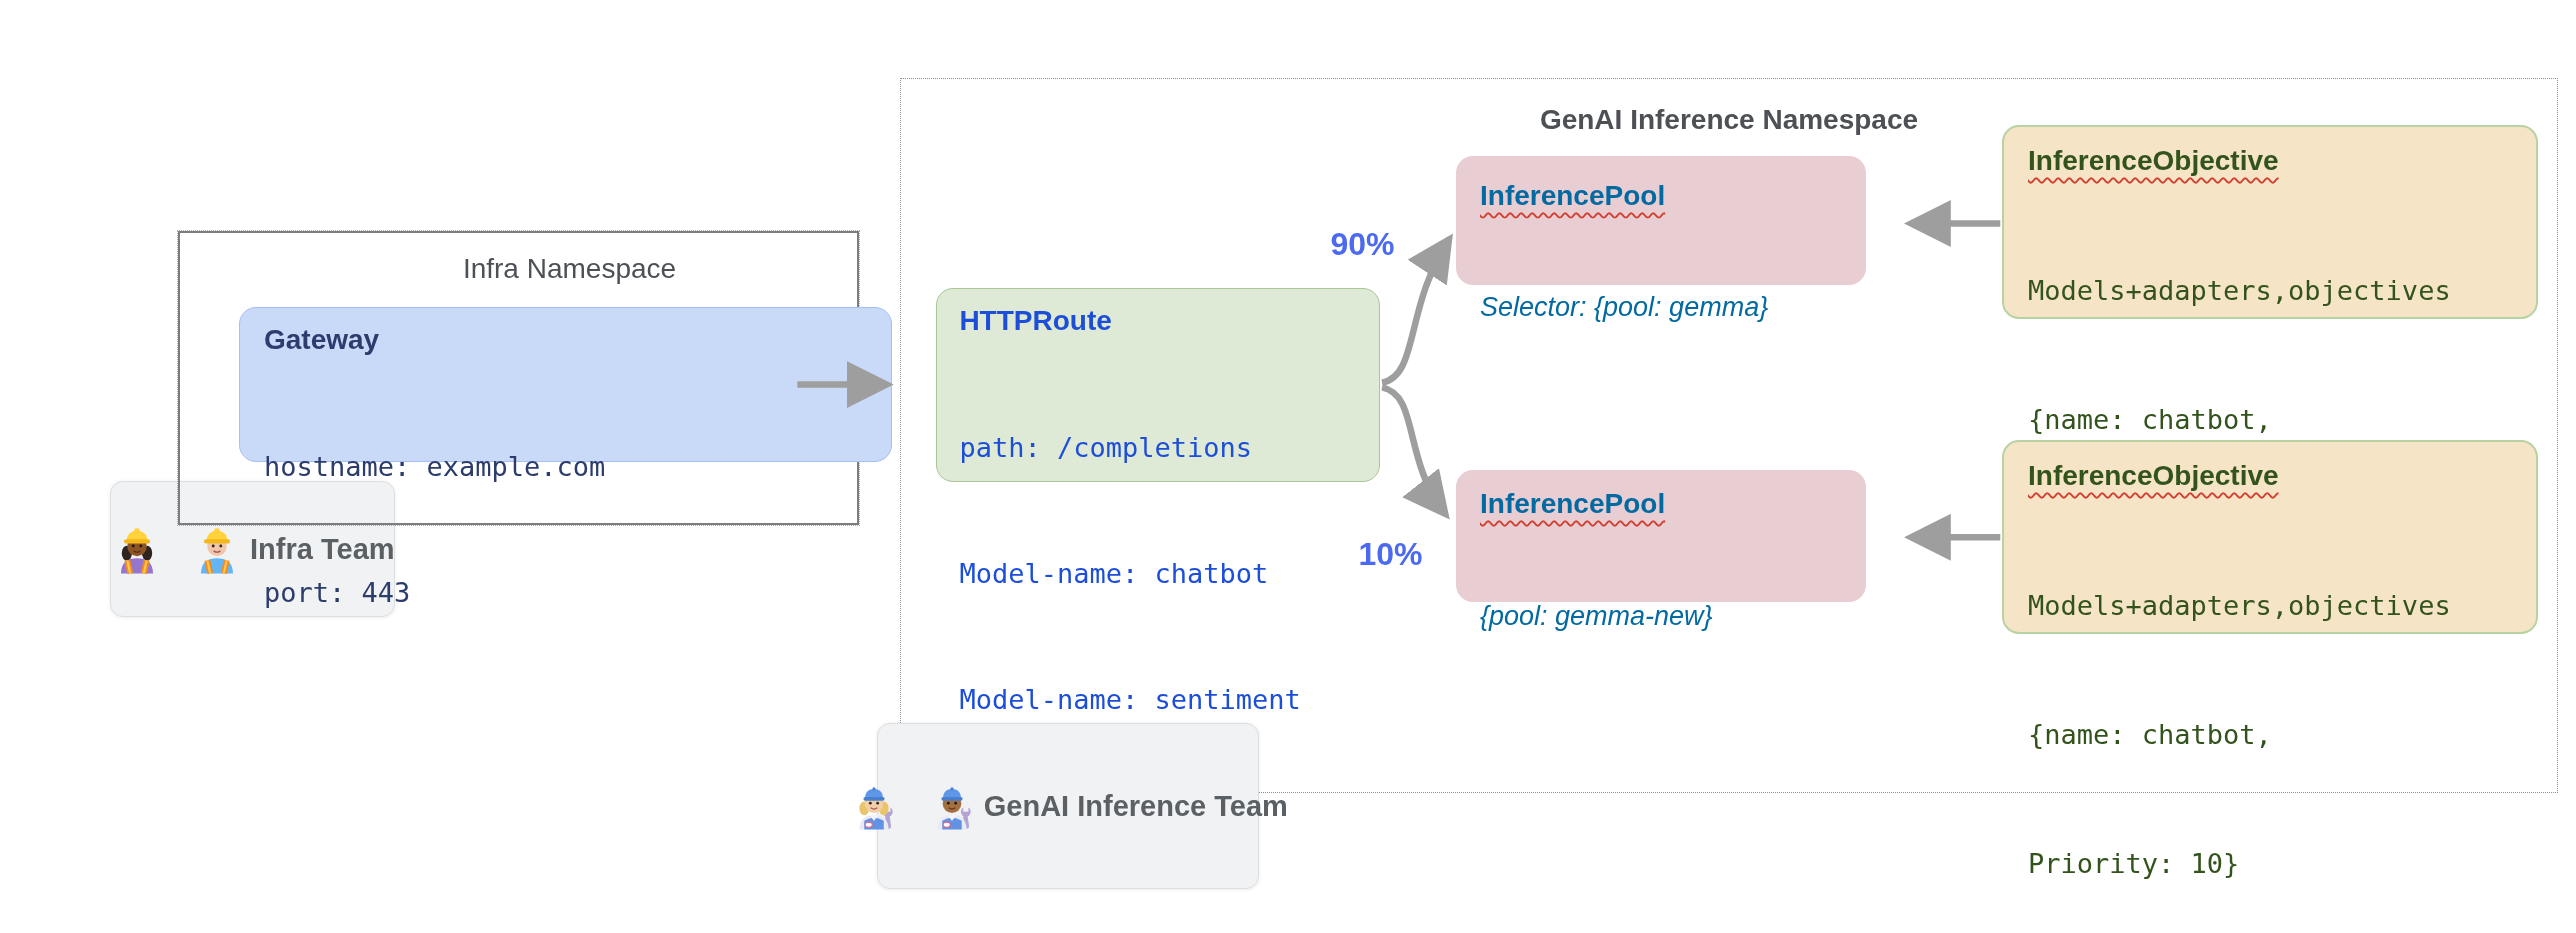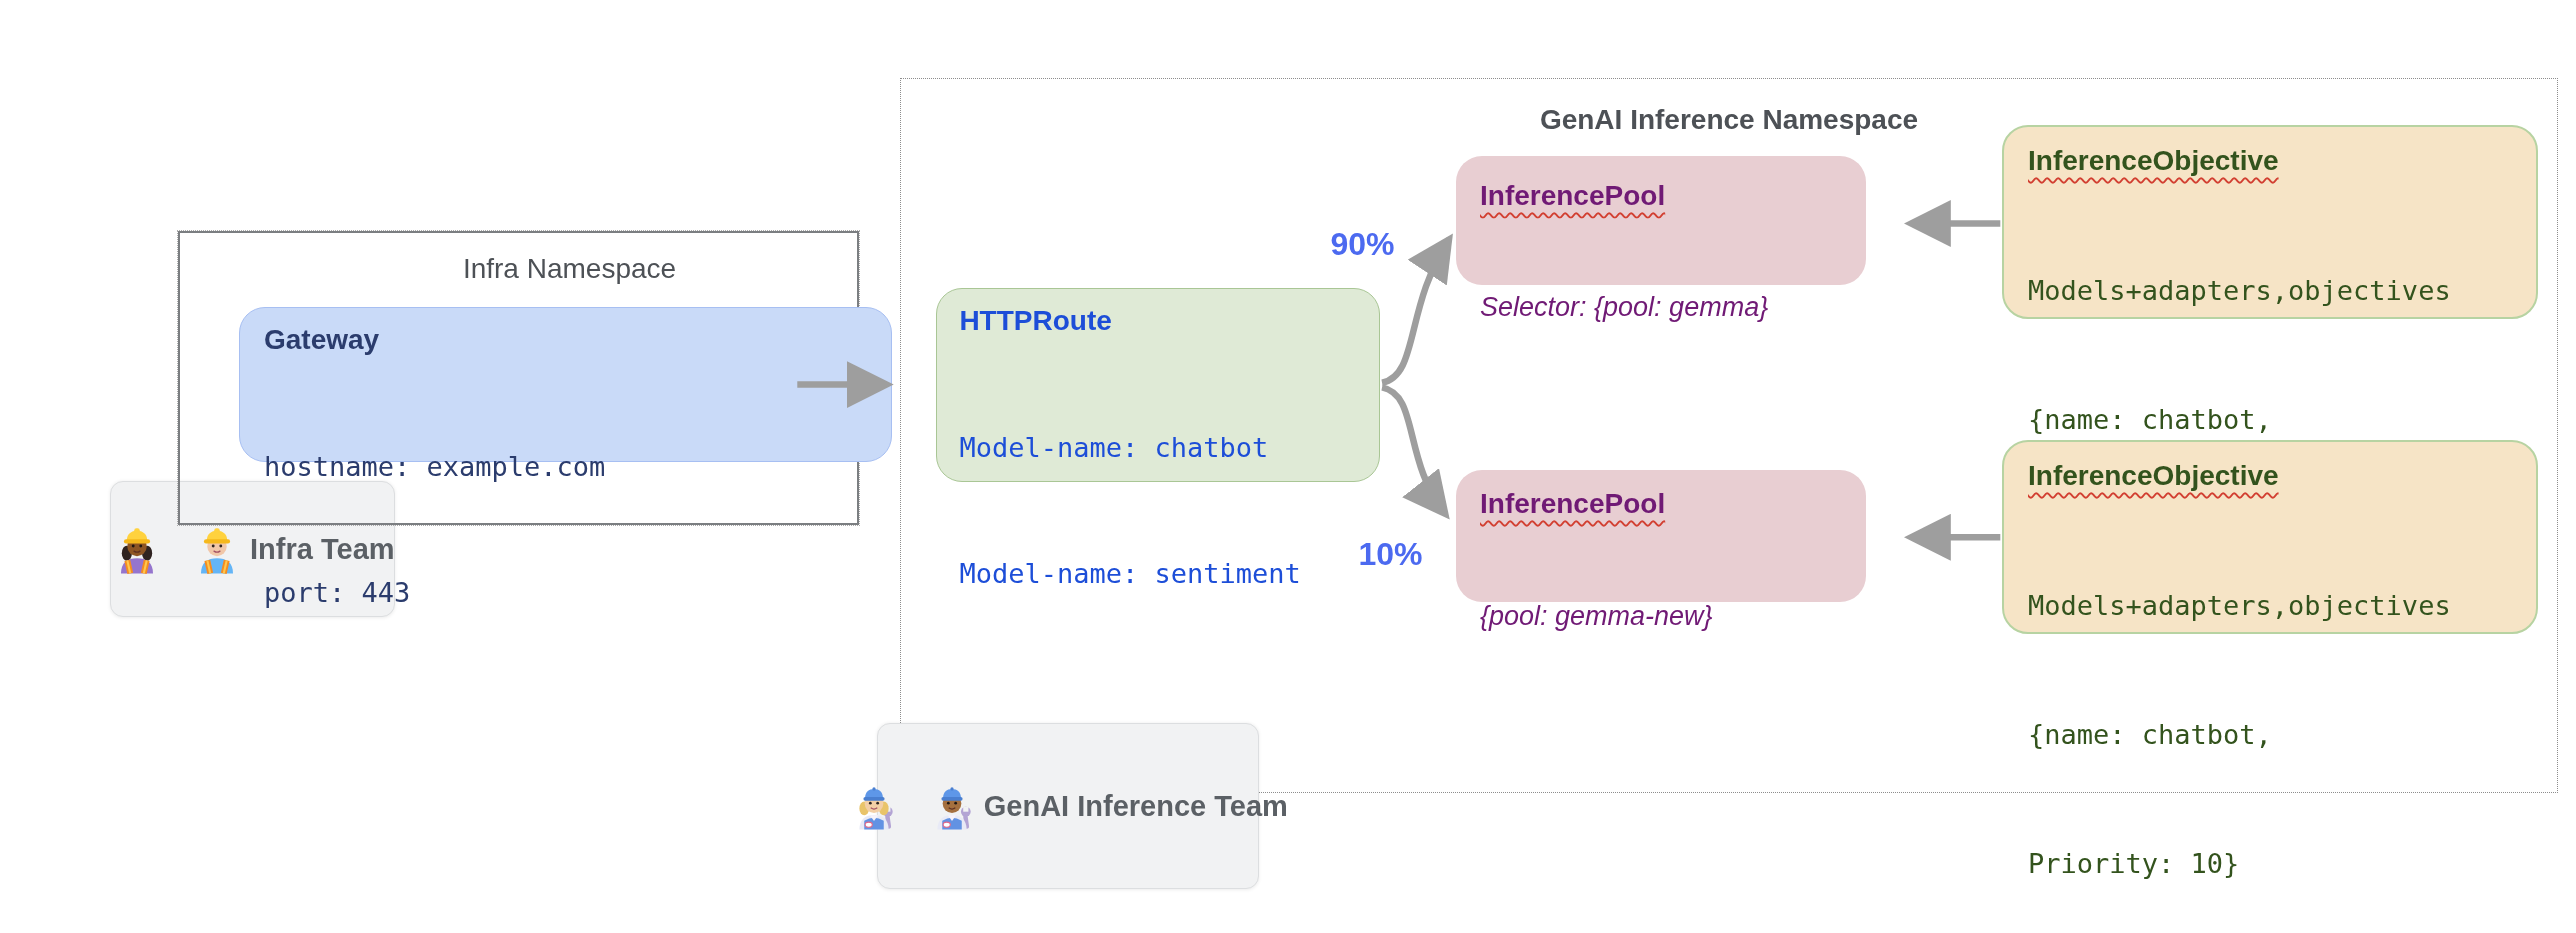--- a/index.html
+++ b/index.html
@@ -7,24 +7,24 @@
           font-family:"Liberation Sans",sans-serif;}
   .abs{position:absolute;box-sizing:border-box;}
 
   
   .ns-solid{border:2.8px solid #7b7e81;outline:0.9px dotted #ababab;outline-offset:0.9px;background:transparent;}
   .ns-dotted{border:1.9px dotted #8d8d8d;background:transparent;}
   .ns-title{width:100%;text-align:center;color:#4d5156;font-size:28px;}
   .ns-title.bold{font-weight:bold;color:#4d5156;}
 
   
-  .res{border-radius:26px;padding:17px 24px;}
+  .res{border-radius:17px;padding:17px 24px;}
   .gateway{background:#c9daf8;border:1.9px solid #a7bff2;color:#2b3c6d;}
   .route{background:#dfead6;border:1.9px solid #a9c695;color:#1d4ed8;}
-  .pool{background:#e8ced2;border:none;color:#701a75;}
+  .pool{background:#e8ced2;border:none;color:#0369a1;}
   .objective{background:#f6e4c6;border:2.3px solid #b7d3a2;color:#33531d;}
 
   .res-title{font-weight:bold;font-size:28px;line-height:37px;white-space:nowrap;}
   .squiggle{text-decoration-line:underline;text-decoration-style:wavy;
             text-decoration-color:#d23f31;text-decoration-thickness:1.9px;text-underline-offset:6.5px;}
   .code{font-family:"DejaVu Sans Mono",monospace;font-size:27px;line-height:42px;white-space:pre;}
   .plain{font-family:"Liberation Sans",sans-serif;font-size:27px;line-height:36px;white-space:pre;font-style:italic;}
   .body-lines{margin-top:3.7px;}
   .body-lines div{display:block;}
   .indent-second div:nth-child(2){padding-left:43px;}
@@ -137,20 +137,21 @@
     <div class="res-title">Gateway</div>
     <div class="code body-lines">
       <div>hostname: example.com</div>
       <div>port: 443</div>
     </div>
   </div>
 
   <div class="abs res route" style="left:936px;top:288px;width:444px;height:194px;padding-top:13px;padding-left:22.4px;">
     <div class="res-title">HTTPRoute</div>
     <div class="code body-lines">
+      <div>path: /completions</div>
       <div>Model-name: chatbot</div>
       <div>Model-name: sentiment</div>
     </div>
   </div>
 
   <div class="abs res pool" style="left:1456px;top:156px;width:410px;height:129px;padding-top:20.5px;">
     <div class="res-title squiggle">InferencePool</div>
     <div class="plain body-lines">
       <div>Selector: {pool: gemma}</div>
     </div>

